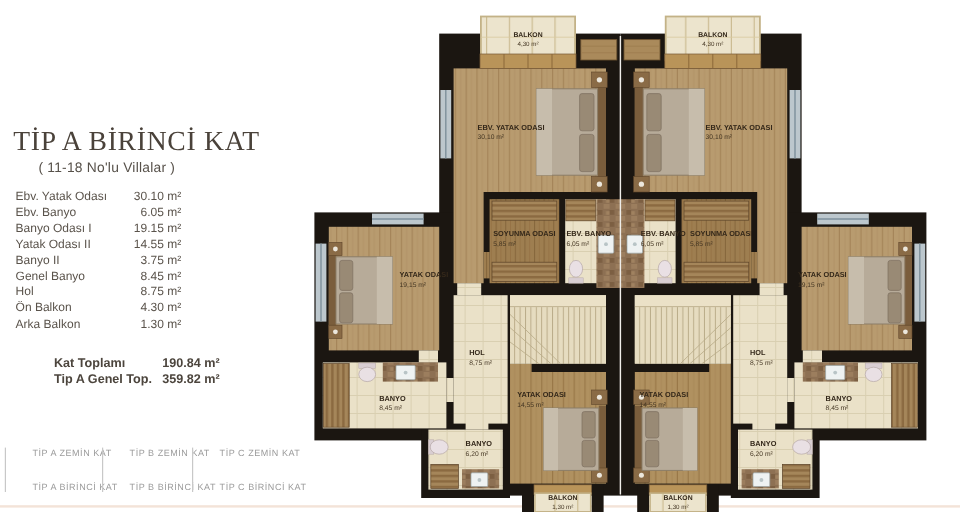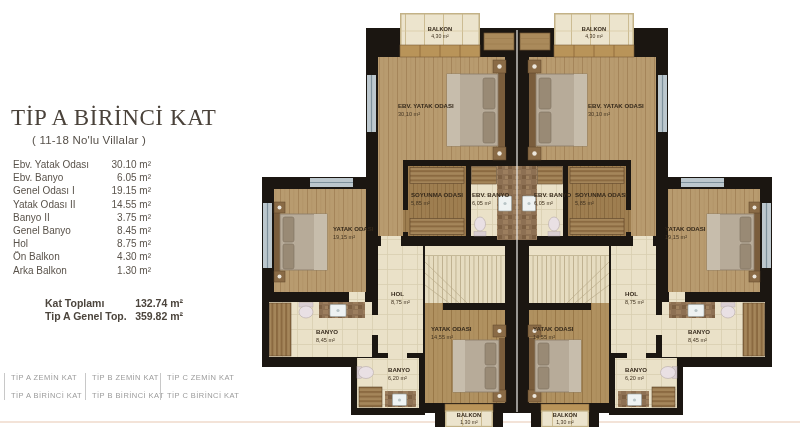--- a/index.html
+++ b/index.html
@@ -7,22 +7,22 @@
           font-family:"Liberation Sans",sans-serif;}
   
   .title{position:absolute;left:11px;top:105px;font-family:"Liberation Serif",serif;
          font-size:23px;color:#4a423a;letter-spacing:.6px;white-space:nowrap;}
   .subtitle{position:absolute;left:32px;top:134px;font-size:11.5px;color:#57514a;letter-spacing:.2px;white-space:nowrap;}
   .arealist{position:absolute;left:13px;top:158px;width:138px;font-size:10px;color:#5a534b;}
   .arealist .row{display:flex;justify-content:space-between;height:13.2px;line-height:13.2px;white-space:nowrap;}
   .totals{position:absolute;left:13px;top:297px;width:138px;font-size:10.5px;font-weight:bold;color:#4c453d;margin-left:32px;}
   .totals .row{display:flex;justify-content:space-between;height:13.4px;line-height:13.4px;white-space:nowrap;}
   
-  .nav-col{position:absolute;top:373px;border-left:1px solid #c8c8c8;padding-left:6px;
-           display:flex;flex-direction:column;gap:9px;}
+  .nav-col{position:absolute;top:373px;border-left:1px solid #c8c8c8;padding-left:22px;
+           display:flex;flex-direction:column;gap:19px;}
   .nav-item{font-size:7.5px;line-height:9px;letter-spacing:.45px;color:#9b9b9b;white-space:nowrap;cursor:pointer;}
   .bottomline{position:absolute;left:0;top:421px;width:800px;height:2px;background:#f3e3d8;}
   
   svg.plan{position:absolute;left:253px;top:0;width:534px;height:427px;}
   .nm{font-family:"Liberation Sans",sans-serif;font-size:6.1px;font-weight:bold;fill:#34281a;}
   .ar{font-family:"Liberation Sans",sans-serif;font-size:5.6px;fill:#433522;}
   .nms{font-family:"Liberation Sans",sans-serif;font-size:5.7px;font-weight:bold;fill:#34281a;}
   .ars{font-family:"Liberation Sans",sans-serif;font-size:5.2px;fill:#433522;}
 </style>
 </head>
@@ -36,21 +36,21 @@
   <div class="arealist">
     <div class="row">
         <span>Ebv. Yatak Odası</span>
         <span>30.10 m²</span>
       </div>
     <div class="row">
         <span>Ebv. Banyo</span>
         <span>6.05 m²</span>
       </div>
     <div class="row">
-        <span>Genel Odası I</span>
+        <span>Banyo Odası I</span>
         <span>19.15 m²</span>
       </div>
     <div class="row">
         <span>Yatak Odası II</span>
         <span>14.55 m²</span>
       </div>
     <div class="row">
         <span>Banyo II</span>
         <span>3.75 m²</span>
       </div>
@@ -68,21 +68,21 @@
       </div>
     <div class="row">
         <span>Arka Balkon</span>
         <span>1.30 m²</span>
       </div>
   </div>
 
   <div class="totals">
     <div class="row">
         <span>Kat Toplamı</span>
-        <span>132.74 m²</span>
+        <span>190.84 m²</span>
       </div>
     <div class="row">
         <span>Tip A Genel Top.</span>
         <span>359.82 m²</span>
       </div>
   </div>
 
   <div class="nav-col" style="left:4px">
     <div class="nav-item">TİP A ZEMİN KAT</div>
     <div class="nav-item">TİP A BİRİNCİ KAT</div>

